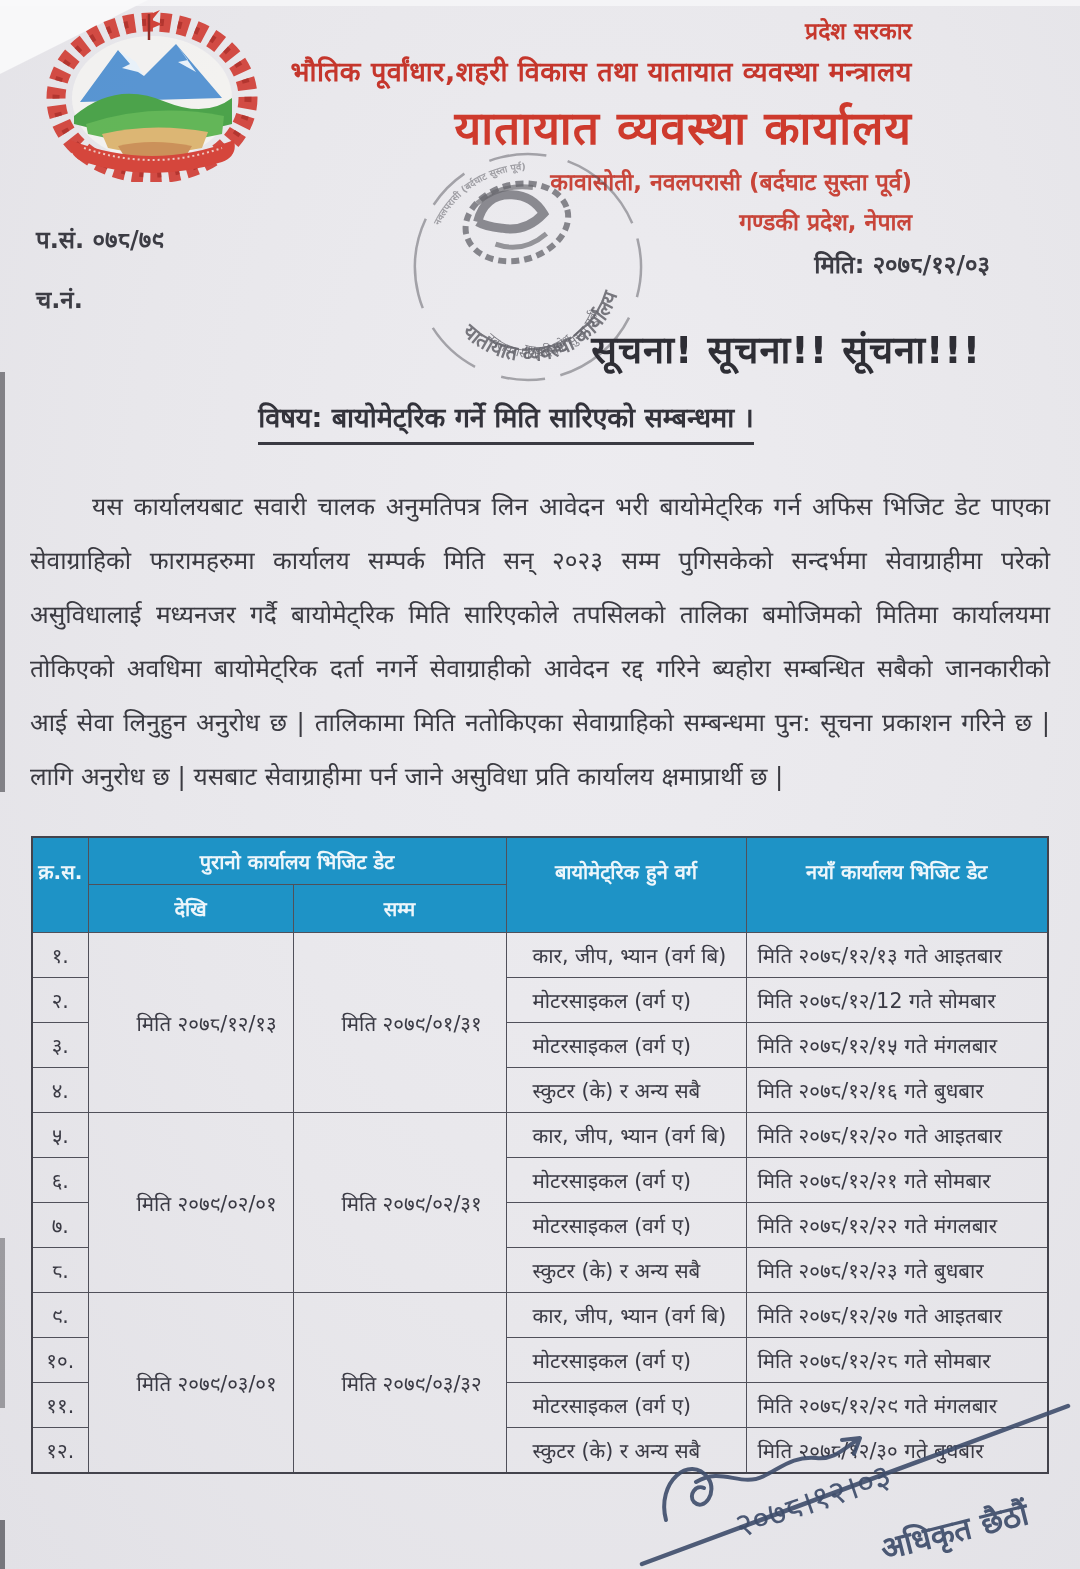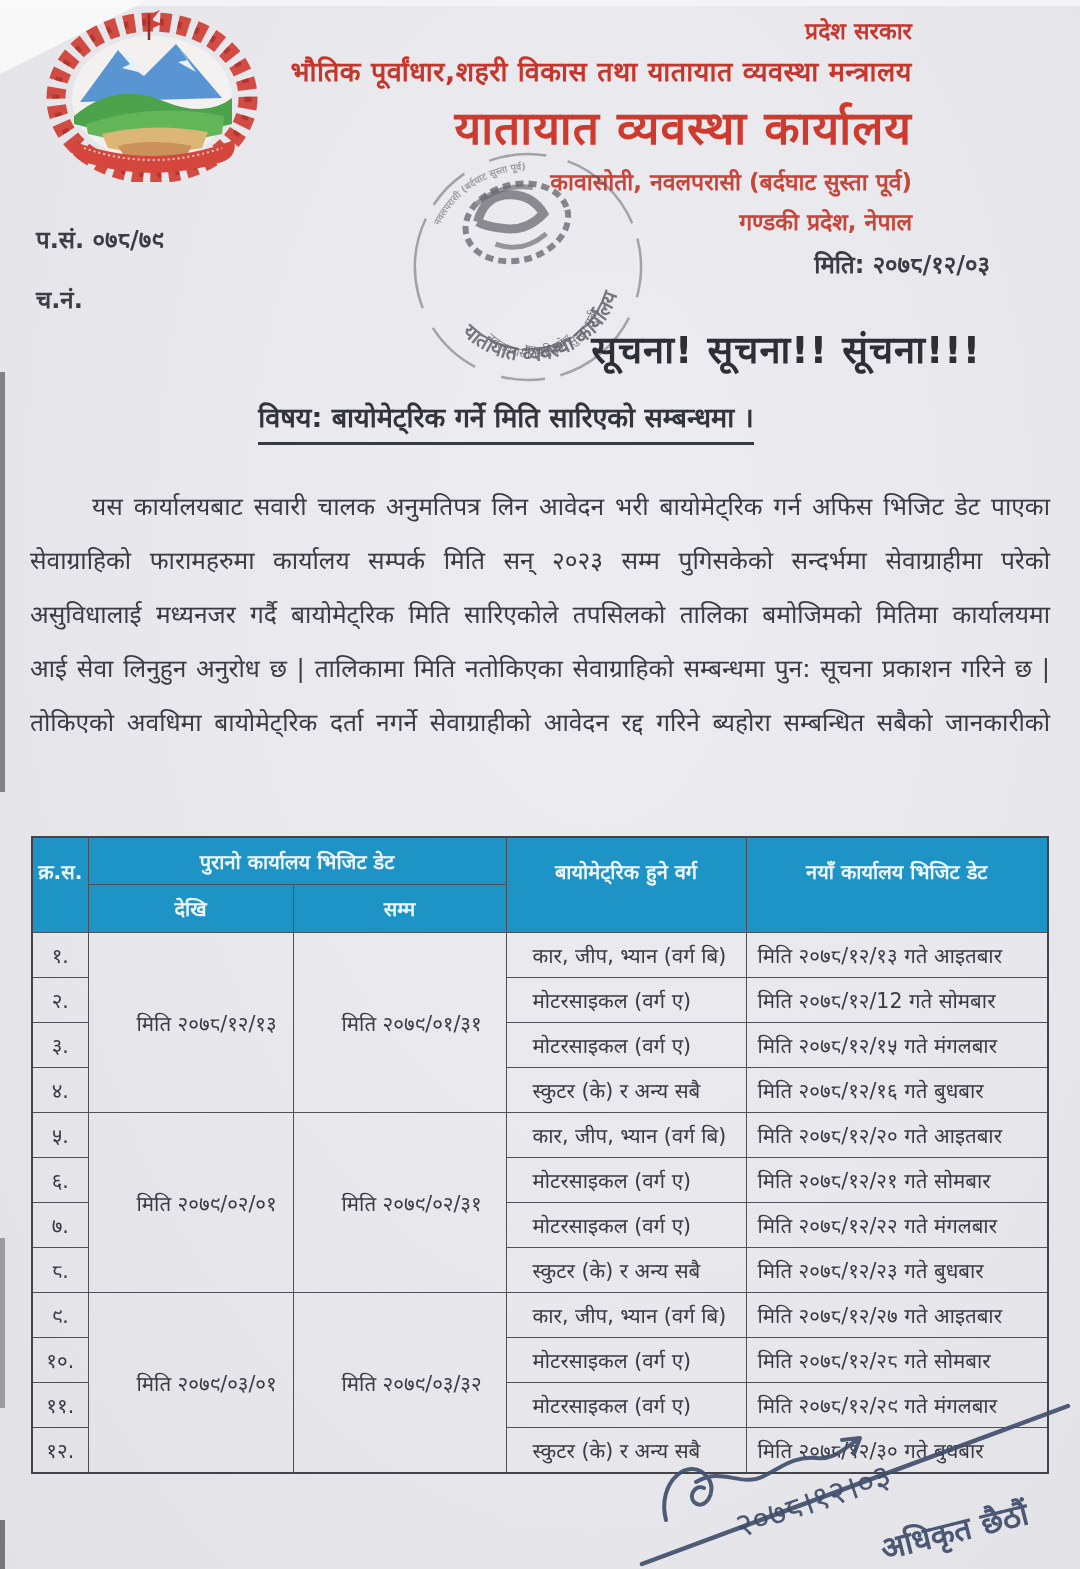--- a/index.html
+++ b/index.html
@@ -161,22 +161,23 @@
 
   <div class="notice-title">सूचना! सूचना!! सूंचना!!!</div>
   <div class="subject-wrap">
     <span class="subject">विषय: बायोमेट्रिक गर्ने मिति सारिएको सम्बन्धमा ।</span>
   </div>
 
   <div class="body-text">
     <div class="line first">यस कार्यालयबाट सवारी चालक अनुमतिपत्र लिन आवेदन भरी बायोमेट्रिक गर्न अफिस भिजिट डेट पाएका</div>
     <div class="line">सेवाग्राहिको फारामहरुमा कार्यालय सम्पर्क मिति सन् २०२३ सम्म पुगिसकेको सन्दर्भमा सेवाग्राहीमा परेको</div>
     <div class="line">असुविधालाई मध्यनजर गर्दै बायोमेट्रिक मिति सारिएकोले तपसिलको तालिका बमोजिमको मितिमा कार्यालयमा</div>
+    <div class="line">तोकिएको अवधिमा बायोमेट्रिक दर्ता नगर्ने सेवाग्राहीको आवेदन रद्द गरिने ब्यहोरा सम्बन्धित सबैको जानकारीको</div>
     <div class="line">आई सेवा लिनुहुन अनुरोध छ | तालिकामा मिति नतोकिएका सेवाग्राहिको सम्बन्धमा पुन: सूचना प्रकाशन गरिने छ |</div>
-    <div class="line">तोकिएको अवधिमा बायोमेट्रिक दर्ता नगर्ने सेवाग्राहीको आवेदन रद्द गरिने ब्यहोरा सम्बन्धित सबैको जानकारीको</div>
+    <div class="line last">लागि अनुरोध छ | यसबाट सेवाग्राहीमा पर्न जाने असुविधा प्रति कार्यालय क्षमाप्रार्थी छ |</div>
   </div>
 
   <table class="schedule">
     <colgroup>
       <col style="width:56px">
         <col style="width:205px">
         <col style="width:213px">
       <col style="width:240px">
         <col style="width:302px">
     </colgroup>

